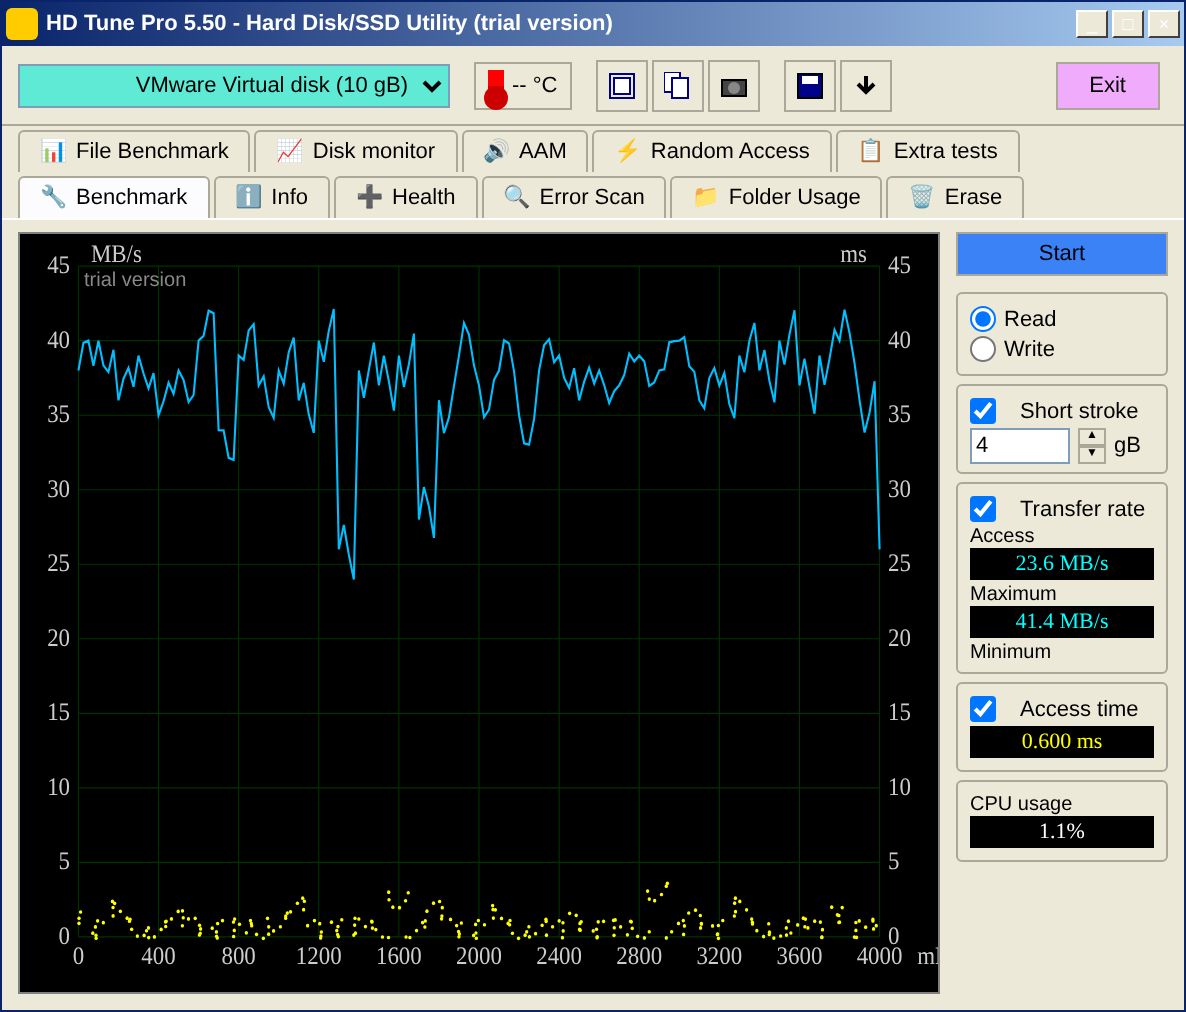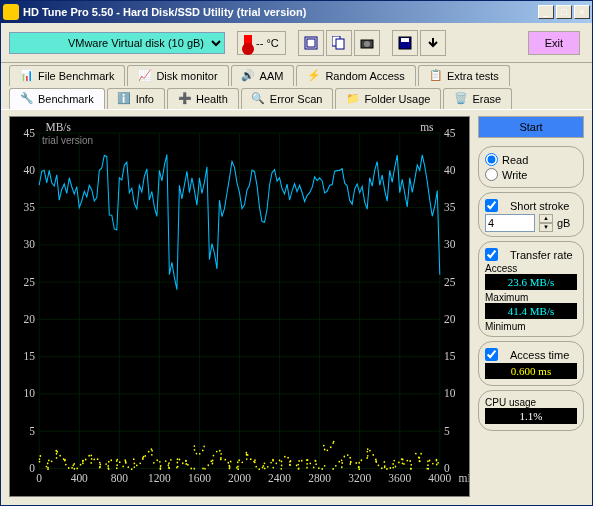--- a/index.html
+++ b/index.html
@@ -23,21 +23,21 @@
 .btn { height: 24px; padding: 0 16px; border: 1px solid #aca899; background: #f0abfc; cursor: pointer; }
 .exit-btn { margin-left: auto; margin-right: 4px; }
 .tabs { display: flex; flex-wrap: wrap; background: #ece9d8; padding: 2px 8px 0 8px; }
 .tab { display: flex; align-items: center; gap: 4px; padding: 3px 10px; border: 1px solid #aca899; border-bottom: none; background: #ece9d8; cursor: pointer; margin-right: 2px; border-radius: 3px 3px 0 0; }
 .tab.active { background: #fcfcfe; position: relative; z-index: 2; }
 .tab-icon { width: 14px; height: 14px; display: inline-block; }
 .content { flex: 1; display: flex; padding: 6px 8px 8px 8px; background: #ece9d8; border-top: 1px solid #fff; gap: 8px; }
 .chart-area { flex: 1; background: #000; position: relative; border: 1px solid #808080; min-height: 330px; }
 .chart-svg { width: 100%; height: 100%; display: block; }
 .side-panel { width: 106px; display: flex; flex-direction: column; gap: 4px; }
-.panel-box { border: 1px solid #aca899; background: #ece9d8; padding: 4px 6px; border-radius: 14px; }
+.panel-box { border: 1px solid #aca899; background: #ece9d8; padding: 4px 6px; border-radius: 3px; }
 .check-row { display: flex; align-items: center; gap: 12px; margin: 2px 0; }
 .radio-row { display: flex; align-items: center; gap: 4px; margin: 2px 0; }
 .stat-label { font-size: 10px; margin-top: 2px; }
 .stat-value { background: #000; color: #0ff; padding: 2px 4px; text-align: center; font-family: Liberation Serif, serif; font-size: 11px; margin-bottom: 2px; }
 .stat-value.yellow { color: #ff0; }
 .stat-value.white { color: #fff; }
 .gb-row { display: flex; align-items: center; gap: 4px; }
 .gb-input { width: 50px; height: 18px; border: 1px solid #7f9db9; padding: 0 2px; }
 .spinner { width: 14px; display: flex; flex-direction: column; }
 .spin-btn { height: 9px; border: 1px solid #aca899; background: #ece9d8; font-size: 6px; line-height: 6px; text-align: center; cursor: pointer; }

